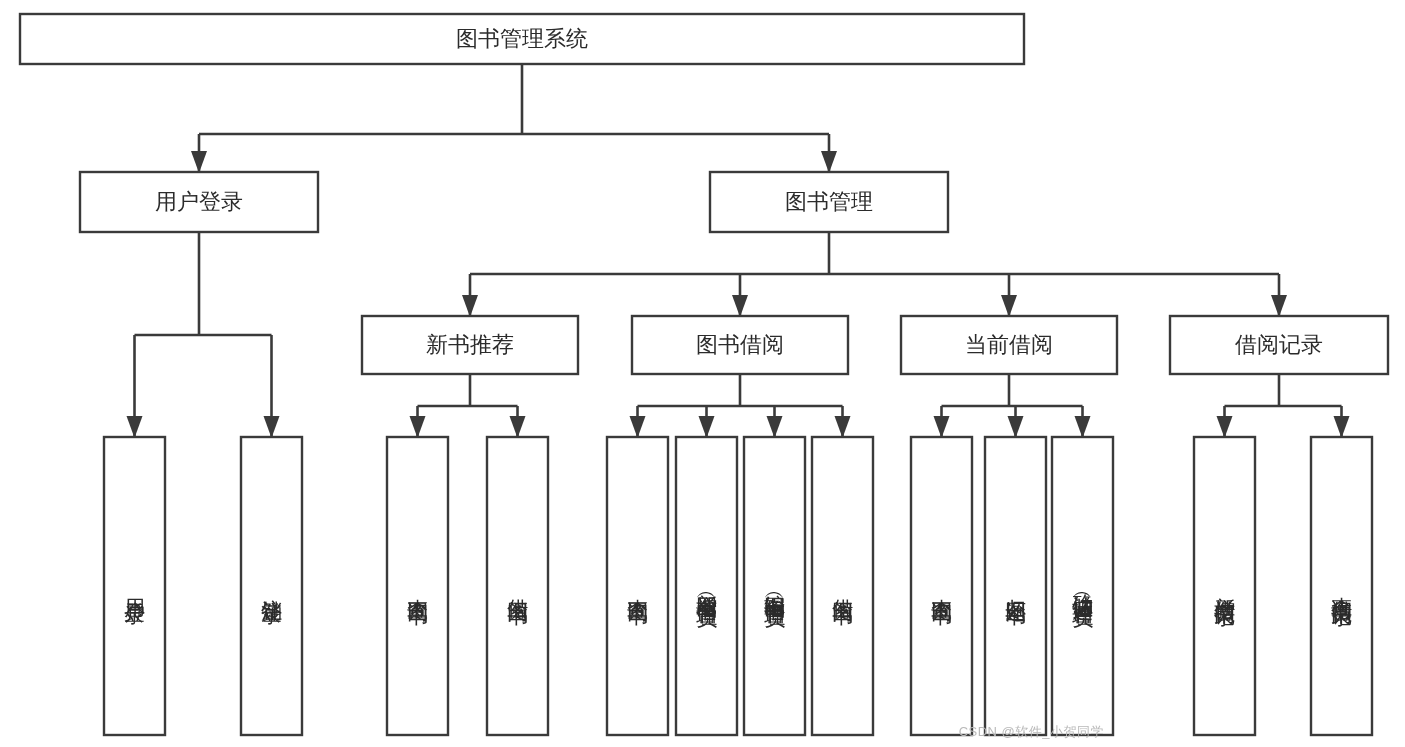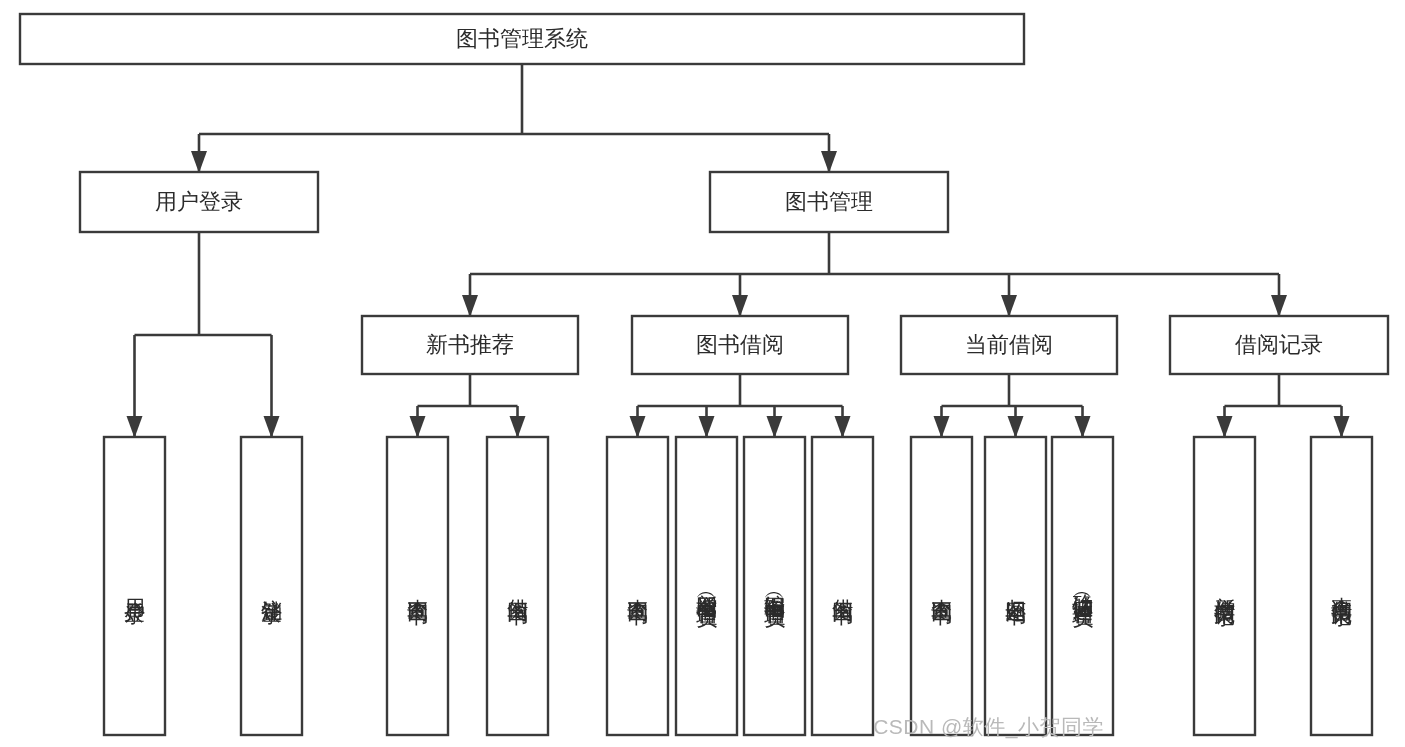--- a/index.html
+++ b/index.html
@@ -63,21 +63,21 @@
     white-space: nowrap;
     text-align: center;
     pointer-events: none;
     transform: translateX(-50%);
   }
   .watermark {
     position: absolute;
     right: 12px;
     bottom: 6px;
     font-family: "Liberation Sans", "DejaVu Sans", sans-serif;
-    font-size: 21px;
+    font-size: 13px;
     color: #b9b9b9;
     white-space: nowrap;
     letter-spacing: 0.5px;
   }
 </style>
 </head>
 <body>
 
 <div id="diagram-root">
 

